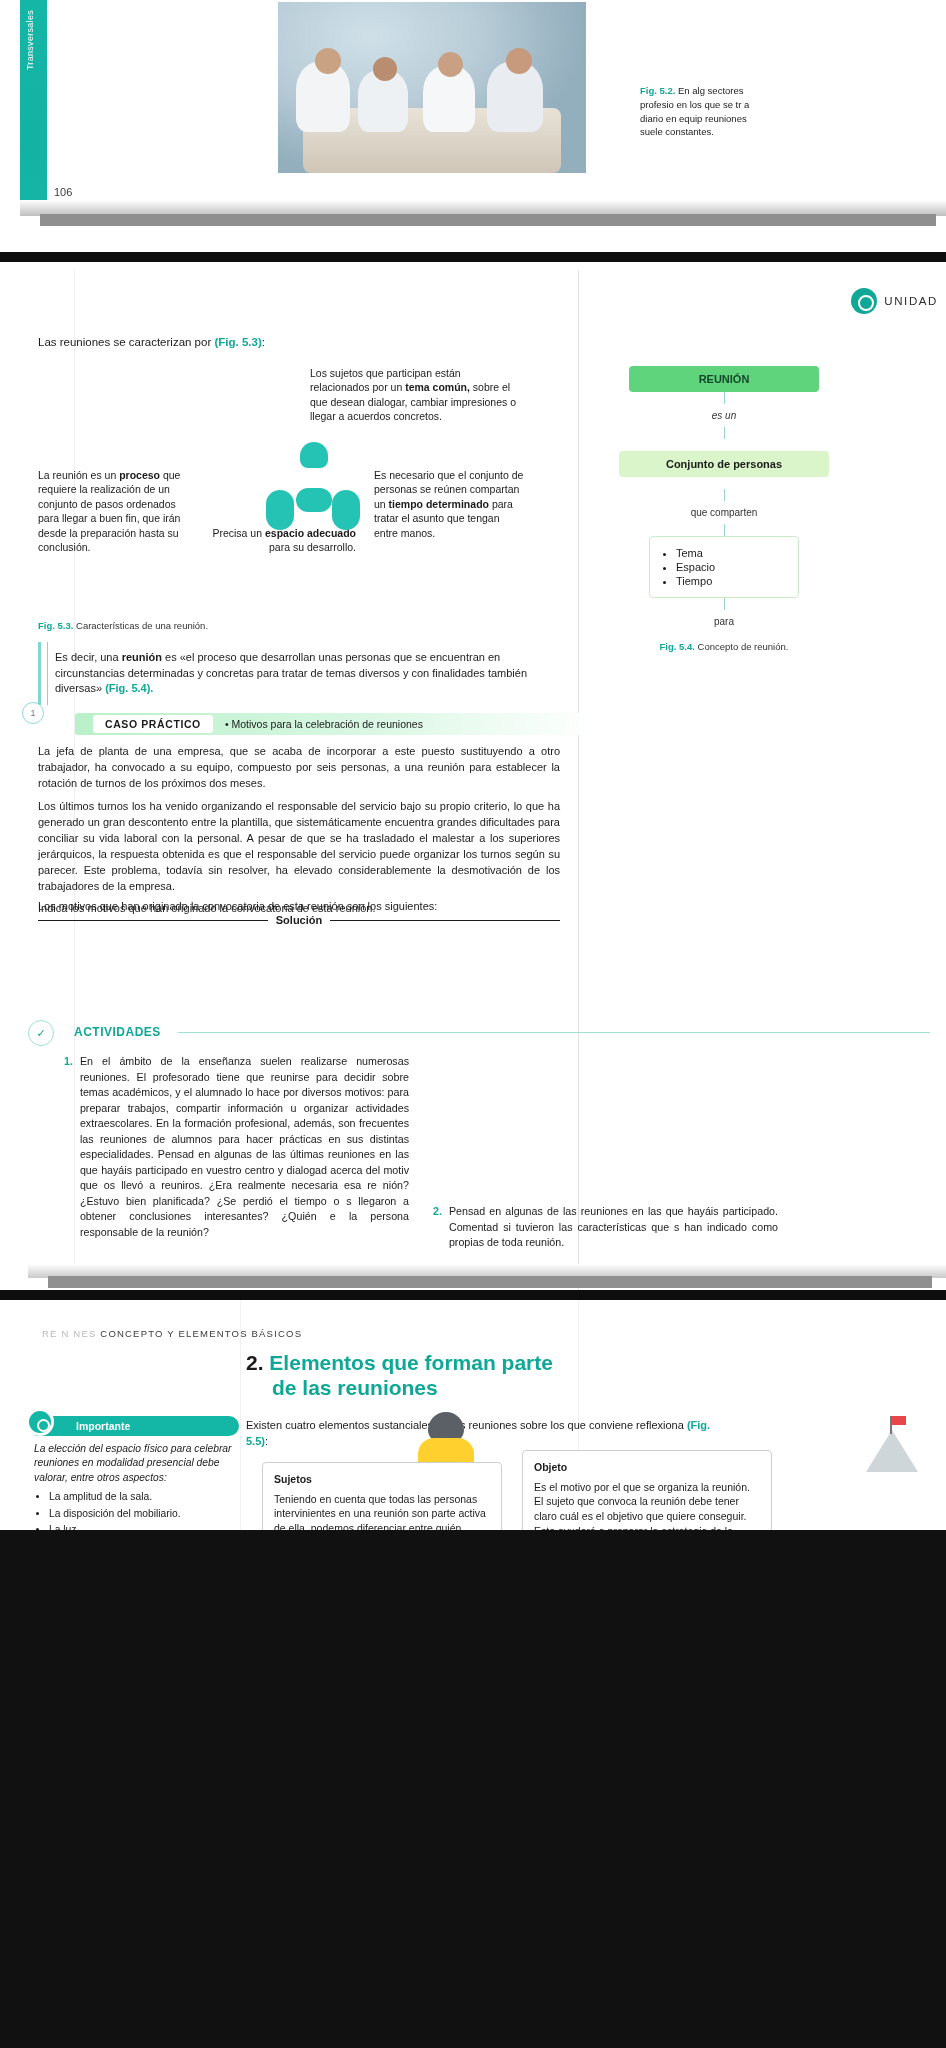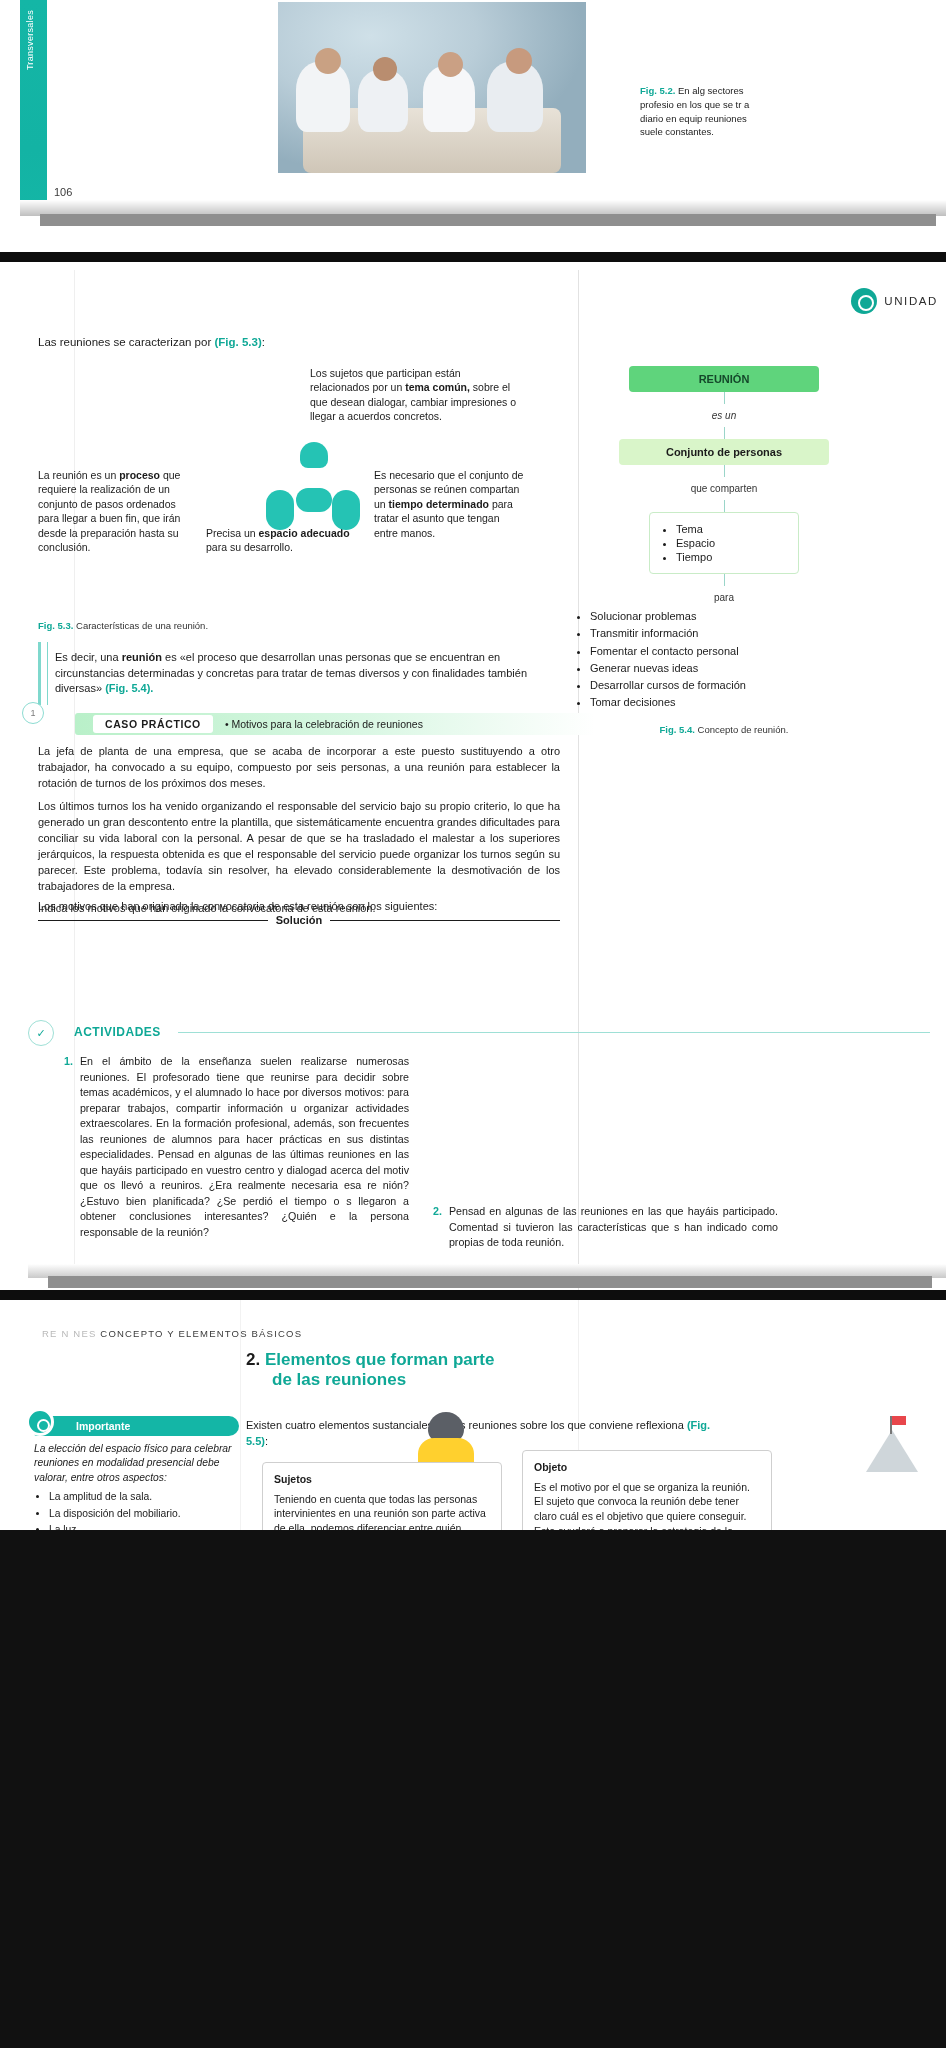--- a/index.html
+++ b/index.html
@@ -235,21 +235,21 @@
   
   #page3 { height: 230px; }
   #page3 .inner { position: absolute; left: 14px; top: 0; right: 0; bottom: 0; }
   .runhead {
     position: absolute; left: 28px; top: 28px;
     font-size: 9.5px; letter-spacing: 1.2px; color: #3a3a3a;
   }
   .runhead .faded { color: #b9b9b9; margin-top: 16px; }
   .p3-title {
     position: absolute; left: 232px; top: 50px; width: 400px;
-    font-size: 17px; line-height: 1.2; color: #0fa896; font-weight: bold;
+    font-size: 21px; line-height: 1.2; color: #0fa896; font-weight: bold;
   }
   .p3-title .num { color: #1b1b1b; }
   .p3-lead {
     position: absolute; left: 232px; top: 118px; width: 480px;
     font-size: 11px; line-height: 1.45;
   }
   .p3-lead .green { color: #0fa896; font-weight: bold; }
   .imp-tab {
     position: absolute; left: 20px; top: 116px; width: 205px; height: 20px;
     background: #14b6a6; border-radius: 3px 10px 10px 3px;
@@ -363,21 +363,21 @@
       <div class="fig53">
         <div class="cbox" style="left:272px; top:0; width:212px;">
           Los sujetos que participan están relacionados por un <b>tema común,</b> sobre el que desean dialogar, cambiar impresiones o llegar a acuerdos concretos.
         </div>
         <div class="cbox" style="left:0; top:102px; width:152px;">
           La reunión es un <b>proceso</b> que requiere la realización de un conjunto de pasos ordenados para llegar a buen fin, que irán desde la preparación hasta su conclusión.
         </div>
         <div class="cbox" style="left:336px; top:102px; width:150px;">
           Es necesario que el conjunto de personas se reúnen compartan un <b>tiempo determinado</b> para tratar el asunto que tengan entre manos.
         </div>
-        <div class="cbox" style="left:168px; top:160px; width:150px; text-align:left;">
+        <div class="cbox" style="left:168px; top:160px; width:150px; text-align:right;">
           Precisa un <b>espacio adecuado</b> para su desarrollo.
         </div>
 
         <div class="center-figure">
           <span class="cf-dot" style="left:34px; top:0; width:28px; height:26px; border-radius:14px 14px 8px 8px;"></span>
           <span class="cf-dot" style="left:0; top:48px; width:28px; height:40px; border-radius:14px;"></span>
           <span class="cf-dot" style="left:66px; top:48px; width:28px; height:40px; border-radius:14px;"></span>
           <span class="cf-dot" style="left:30px; top:46px; width:36px; height:24px; border-radius:12px;"></span>
         </div>
       </div>
@@ -411,43 +411,33 @@
 
       <div class="sol-body">
         <div>Los motivos que han originado la convocatoria de esta reunión son los siguientes:</div>
       </div>
 
       <div class="rcol">
         <div class="node green" style="width:190px; margin:0 auto;">REUNIÓN</div>
         <div class="vline"></div>
         <div class="conn">es un</div>
         <div class="vline"></div>
-        <div class="node lightgreen" style="width:210px; margin:0 auto;">Conjunto de personas</div>
+        <div class="node lightgreen" style="width:210px; margin:12px auto;">Conjunto de personas</div>
         <div class="vline"></div>
         <div class="conn plain">que comparten</div>
         <div class="vline"></div>
         <div class="share-box" style="width:150px; margin:0 auto;">
           <ul>
             <li>Tema</li>
             <li>Espacio</li>
             <li>Tiempo</li>
           </ul>
         </div>
         <div class="vline"></div>
         <div class="conn plain">para</div>
-        <div class="para-list">
-          <ul>
-            <li>Solucionar problemas</li>
-            <li>Transmitir información</li>
-            <li>Fomentar el contacto personal</li>
-            <li>Generar nuevas ideas</li>
-            <li>Desarrollar cursos de formación</li>
-            <li>Tomar decisiones</li>
-          </ul>
-        </div>
         <div class="fig54-cap">
           <b>Fig. 5.4.</b>
           <span>Concepto de reunión.</span>
         </div>
       </div>
 
       <div class="act-wrap">
         <div class="act-circle">✓</div>
         <div class="act-title">ACTIVIDADES</div>
         <div class="act-rule"></div>

